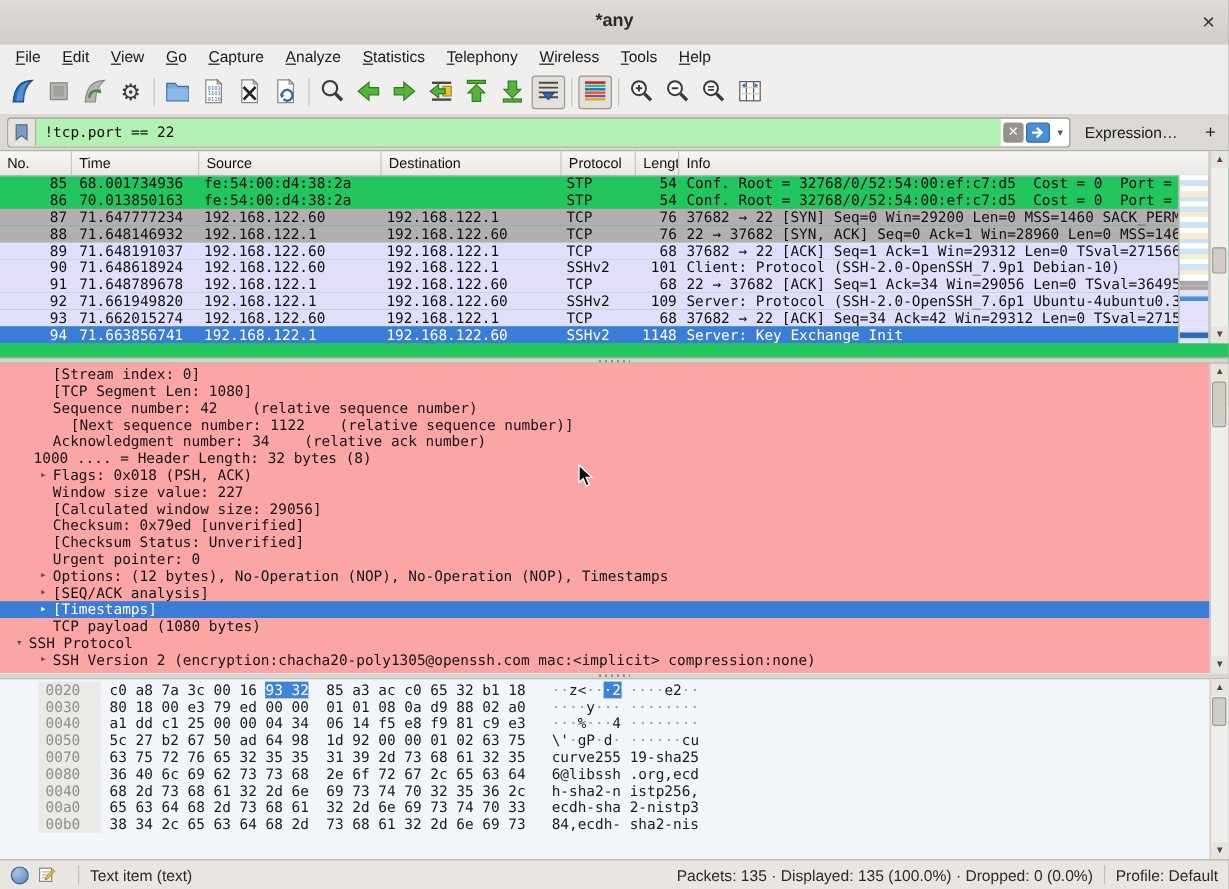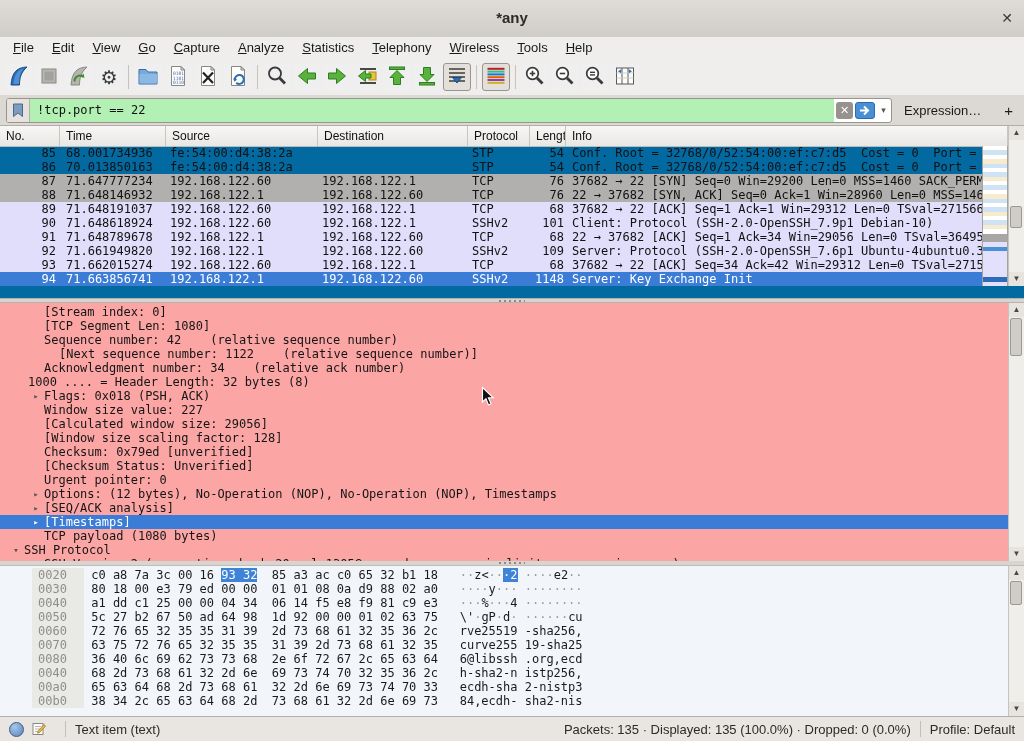--- a/index.html
+++ b/index.html
@@ -28,21 +28,21 @@
   .fbookmark{width:22px;height:100%;background:#e6e3df;border-right:1px solid #b2aea8;display:flex;align-items:center;justify-content:center;flex:0 0 auto;}
   .ftext{flex:1;height:100%;background:var(--filter-valid-bg);font-family:"DejaVu Sans Mono",monospace;font-size:12px;line-height:22px;padding-left:7px;color:#101010;white-space:pre;}
   .fclear{width:17px;height:17px;background:#97938c;border-radius:3px;color:#fff;font-size:11px;line-height:17px;text-align:center;margin:0 2px;flex:0 0 auto;}
   .fapply{width:20px;height:17px;background:#4a8fd4;border:1px solid #2a6cb0;border-radius:3px;display:flex;align-items:center;justify-content:center;margin-right:1px;flex:0 0 auto;box-sizing:border-box;}
   .fcaret{width:15px;text-align:center;color:#5a5750;font-size:9px;flex:0 0 auto;}
   .fexpr{margin-left:12px;font-size:13px;color:#1a1a1a;}
   .fsep{width:1px;height:20px;background:#b2aea8;margin:0 9px;}
   .fadd{font-size:15px;color:#1a1a1a;padding:0 5px;}
 
   
-  .plist{position:absolute;top:126px;left:0;right:0;height:224px;background:#0369a1;}
+  .plist{position:absolute;top:126px;left:0;right:0;height:224px;background:#22c55e;}
   .pl-header{position:absolute;top:0;left:0;width:1008px;height:20px;background:linear-gradient(#f8f7f6,#e9e7e4);border-bottom:1px solid #bfbbb6;display:flex;font-size:12px;color:#111;}
   .pl-hcell{border-right:1px solid #c9c6c1;box-sizing:border-box;padding:3px 0 0 6px;white-space:pre;overflow:hidden;flex:0 0 auto;}
   .pl-hcell.last{flex:1;}
   .pl-rows{position:absolute;top:20px;left:0;width:982px;height:140px;overflow:hidden;font-family:"DejaVu Sans Mono",monospace;font-size:12px;color:#111;}
   .prow{display:flex;height:14px;line-height:14px;white-space:pre;}
   .prow.gray{background:var(--row-gray);}
   .prow.lavender{background:var(--row-lavender);}
   .prow.selected{background:var(--selection);color:#fff;}
   .pcell{box-sizing:border-box;overflow:hidden;flex:0 0 auto;}
   .pcell.r{text-align:right;}
@@ -365,21 +365,20 @@
     <div class="dlines" id="dlines">
         <div class="dline" style="padding-left: 28px;"><span class="exp"></span><span>[Stream index: 0]</span></div>
         <div class="dline" style="padding-left: 28px;"><span class="exp"></span><span>[TCP Segment Len: 1080]</span></div>
         <div class="dline" style="padding-left: 28px;"><span class="exp"></span><span>Sequence number: 42    (relative sequence number)</span></div>
         <div class="dline" style="padding-left: 43px;"><span class="exp"></span><span>[Next sequence number: 1122    (relative sequence number)]</span></div>
         <div class="dline" style="padding-left: 28px;"><span class="exp"></span><span>Acknowledgment number: 34    (relative ack number)</span></div>
         <div class="dline" style="padding-left: 12px;"><span class="exp"></span><span>1000 .... = Header Length: 32 bytes (8)</span></div>
         <div class="dline" style="padding-left: 28px;"><span class="exp">▸</span><span>Flags: 0x018 (PSH, ACK)</span></div>
         <div class="dline" style="padding-left: 28px;"><span class="exp"></span><span>Window size value: 227</span></div>
         <div class="dline" style="padding-left: 28px;"><span class="exp"></span><span>[Calculated window size: 29056]</span></div>
-        <div class="dline" style="padding-left: 28px;"><span class="exp"></span><span>[Window size scaling factor: 128]</span></div>
         <div class="dline" style="padding-left: 28px;"><span class="exp"></span><span>Checksum: 0x79ed [unverified]</span></div>
         <div class="dline" style="padding-left: 28px;"><span class="exp"></span><span>[Checksum Status: Unverified]</span></div>
         <div class="dline" style="padding-left: 28px;"><span class="exp"></span><span>Urgent pointer: 0</span></div>
         <div class="dline" style="padding-left: 28px;"><span class="exp">▸</span><span>Options: (12 bytes), No-Operation (NOP), No-Operation (NOP), Timestamps</span></div>
         <div class="dline" style="padding-left: 28px;"><span class="exp">▸</span><span>[SEQ/ACK analysis]</span></div>
         <div class="dline selected" style="padding-left: 28px;"><span class="exp">▸</span><span>[Timestamps]</span></div>
         <div class="dline" style="padding-left: 28px;"><span class="exp"></span><span>TCP payload (1080 bytes)</span></div>
         <div class="dline" style="padding-left: 8px;"><span class="exp">▾</span><span>SSH Protocol</span></div>
         <div class="dline" style="padding-left: 28px;"><span class="exp">▸</span><span>SSH Version 2 (encryption:chacha20-poly1305@openssh.com mac:&lt;implicit&gt; compression:none)</span></div>
       </div>
@@ -392,21 +391,20 @@
 
   <div class="hexpane">
     <div class="hsplit">
         <span class="grip"></span>
       </div>
     <div class="hexrows" id="hexrows">
         <div class="hxrow"><span class="hxoff">0020</span> c0 a8 7a 3c 00 16 <span class="hl">93 32</span>  85 a3 ac c0 65 32 b1 18   <span class="dim">··</span><span>z&lt;</span><span class="dim">··</span><span class="hl">·2</span> <span class="dim">····</span><span>e2</span><span class="dim">··</span></div>
         <div class="hxrow"><span class="hxoff">0030</span> 80 18 00 e3 79 ed 00 00  01 01 08 0a d9 88 02 a0   <span class="dim">····</span><span>y</span><span class="dim">···</span> <span class="dim">········</span></div>
         <div class="hxrow"><span class="hxoff">0040</span> a1 dd c1 25 00 00 04 34  06 14 f5 e8 f9 81 c9 e3   <span class="dim">···</span><span>%</span><span class="dim">···</span><span>4</span> <span class="dim">········</span></div>
         <div class="hxrow"><span class="hxoff">0050</span> 5c 27 b2 67 50 ad 64 98  1d 92 00 00 01 02 63 75   <span>\'</span><span class="dim">·</span><span>gP</span><span class="dim">·</span><span>d</span><span class="dim">·</span> <span class="dim">······</span><span>cu</span></div>
-        <div class="hxrow"><span class="hxoff">0060</span> 72 76 65 32 35 35 31 39  2d 73 68 61 32 35 36 2c   <span>rve25519</span> <span>-sha256,</span></div>
         <div class="hxrow"><span class="hxoff">0070</span> 63 75 72 76 65 32 35 35  31 39 2d 73 68 61 32 35   <span>curve255</span> <span>19-sha25</span></div>
         <div class="hxrow"><span class="hxoff">0080</span> 36 40 6c 69 62 73 73 68  2e 6f 72 67 2c 65 63 64   <span>6@libssh</span> <span>.org,ecd</span></div>
         <div class="hxrow"><span class="hxoff">0040</span> 68 2d 73 68 61 32 2d 6e  69 73 74 70 32 35 36 2c   <span>h-sha2-n</span> <span>istp256,</span></div>
         <div class="hxrow"><span class="hxoff">00a0</span> 65 63 64 68 2d 73 68 61  32 2d 6e 69 73 74 70 33   <span>ecdh-sha</span> <span>2-nistp3</span></div>
         <div class="hxrow"><span class="hxoff">00b0</span> 38 34 2c 65 63 64 68 2d  73 68 61 32 2d 6e 69 73   <span>84,ecdh-</span> <span>sha2-nis</span></div>
       </div>
     <div class="vscroll" style="right:0;top:5px;height:150px;">
       <div class="sb-btn" style="top:0;">▲</div>
       <div class="sb-thumb" style="top:15px;height:24px;"></div>
       <div class="sb-btn down">▼</div>

